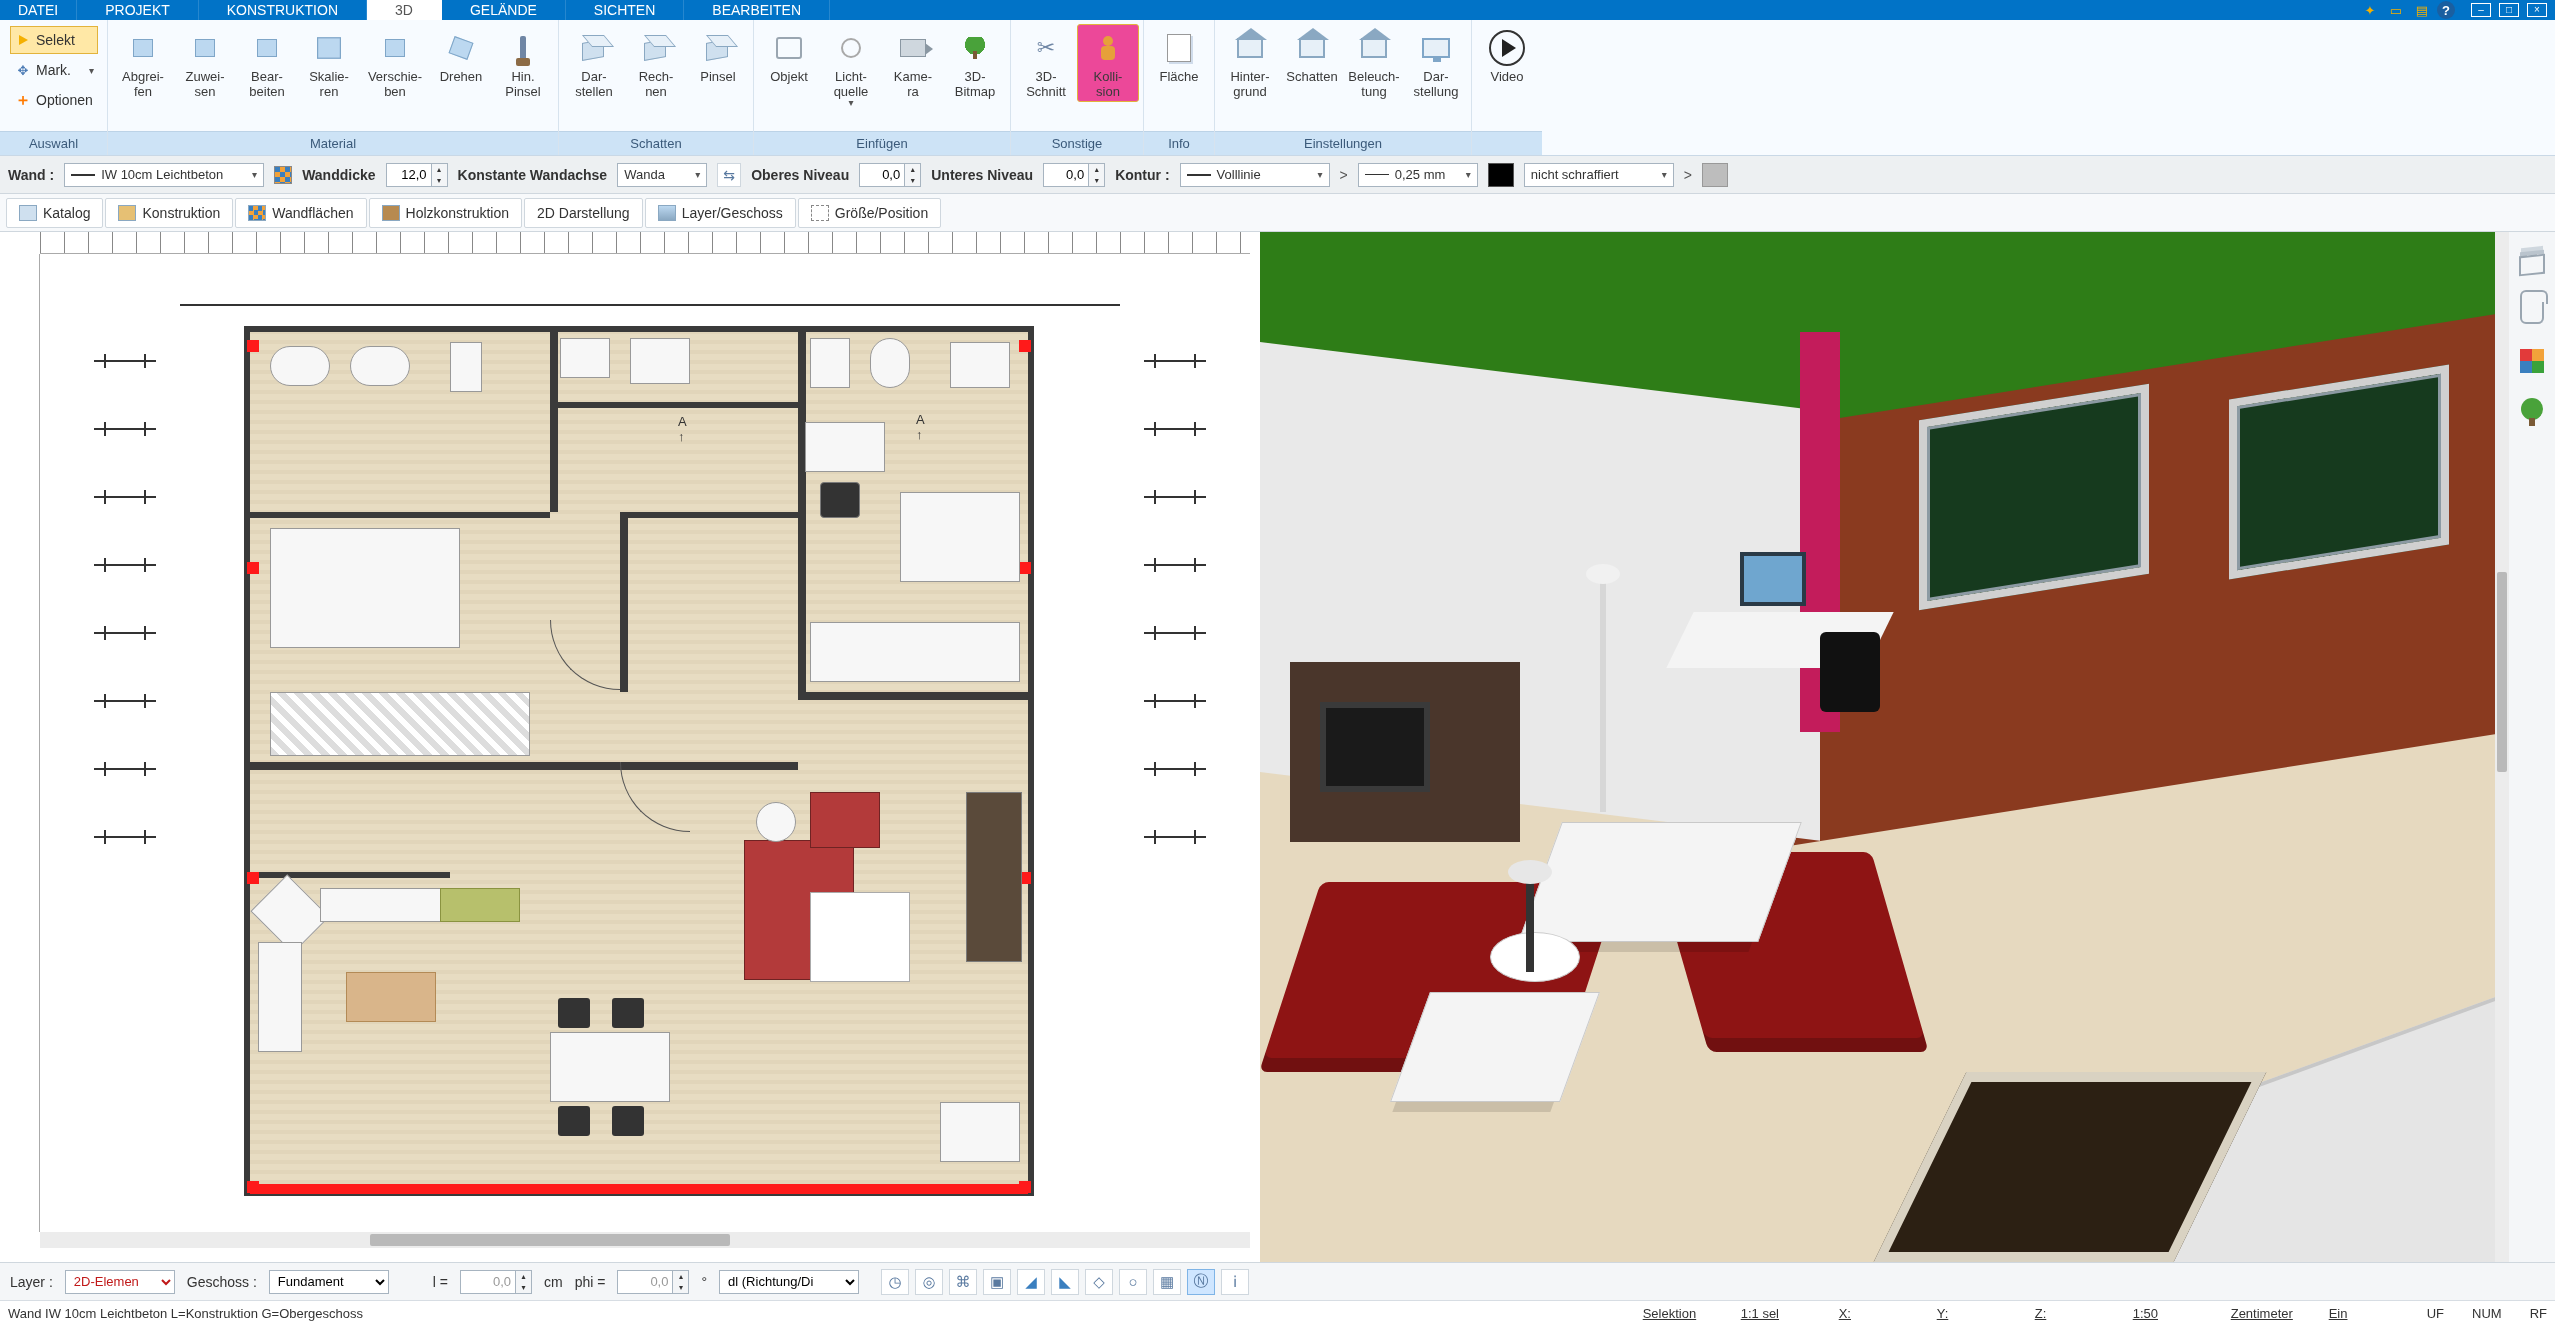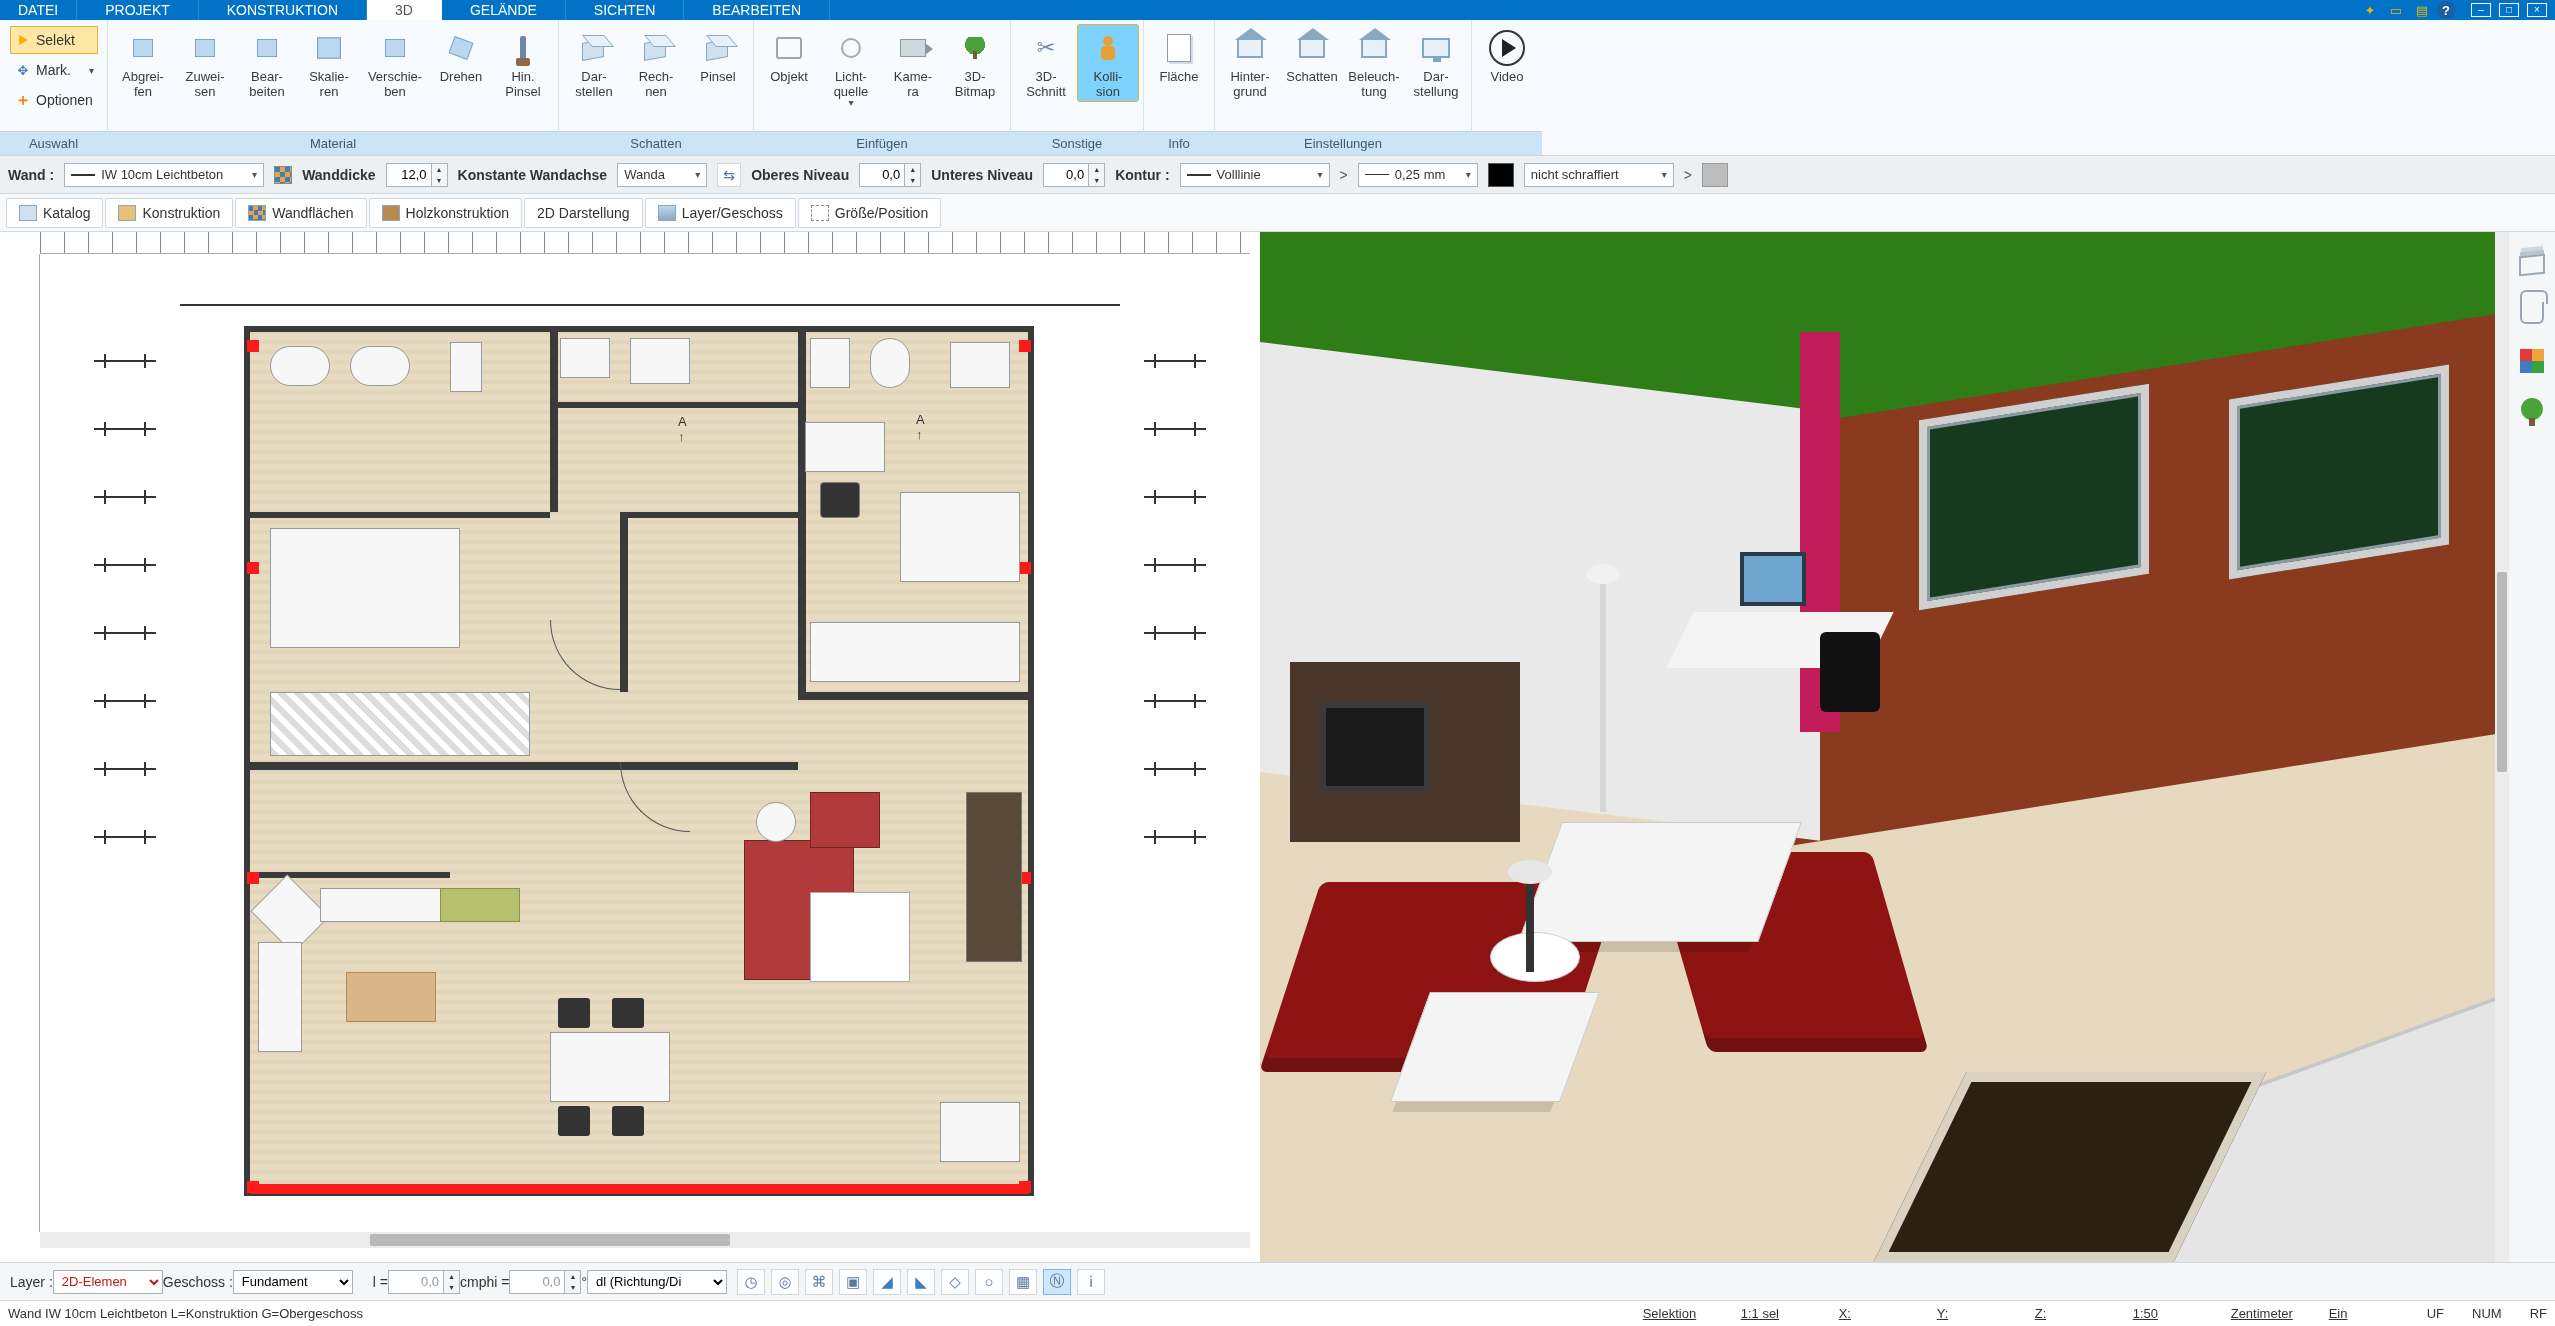--- a/index.html
+++ b/index.html
@@ -31,21 +31,21 @@
 .selcol .row.hl{background:#ffe8a6;border:1px solid #e2b33b;text-align:center;}
 .mini-ic{width:18px;height:18px;display:flex;align-items:center;justify-content:center;font-size:13px;}
 .mini-ic.pointer::before{content:"";width:0;height:0;border-left:9px solid #f4b000;border-top:5px solid transparent;border-bottom:5px solid transparent;display:block;}
 .mini-ic.hand{color:#4b7bb5;}
 .mini-ic.plus{color:#ff7a00;font-weight:bold;font-size:16px;}
 .caret{margin-left:auto;font-size:10px;color:#555;}
 
 
 .vbtn{width:62px;display:flex;flex-direction:column;align-items:center;padding-top:4px;cursor:pointer;border:1px solid transparent;border-radius:3px;}
 .vbtn.wide{width:70px;}
-.vbtn.active{background:#7dd3fc;border-color:#e2b33b;}
+.vbtn.active{background:#ec4899;border-color:#e2b33b;}
 .vbtn .vicon{width:44px;height:38px;display:flex;align-items:center;justify-content:center;}
 .vbtn .vlabel{font-size:13px;color:#3a3a3a;line-height:15px;text-align:center;padding-top:2px;min-height:34px;}
 
 
 .ic-cube{width:30px;height:26px;position:relative;}
 .ic-cube::before{content:"";position:absolute;left:3px;top:6px;width:20px;height:16px;background:#cfe0ef;border:1px solid #8aa8c2;transform:skewY(-10deg);}
 .ic-cube::after{content:"";position:absolute;left:8px;top:0;width:20px;height:10px;background:#e7f0f8;border:1px solid #8aa8c2;transform:skewX(40deg);}
 .blue-sq{width:26px;height:22px;background:#bcd8f0;border:1px solid #7fa6c8;}
 .blue-sq.sm{width:20px;height:18px;}
 .play{width:0;height:0;border-left:22px solid #222;border-top:13px solid transparent;border-bottom:13px solid transparent;}
@@ -155,21 +155,21 @@
 .pcmon{position:absolute;background:#6fa6cf;border:4px solid #2a3a46;}
 .offchair{position:absolute;background:#111;border-radius:6px;}
 .lamp3d{position:absolute;width:6px;background:#d7d7d7;}
 .lamp3d::before{content:"";position:absolute;left:-14px;top:-18px;width:34px;height:20px;background:#f1f1f1;border-radius:50%;}
 .bigwall-bot{position:absolute;right:0;bottom:0;width:460px;height:270px;background:#e5e5e5;transform:skewY(-20deg);transform-origin:right bottom;border-top:4px solid #c7c7c7;}
 .doorframe{position:absolute;left:660px;bottom:0;width:300px;height:190px;background:#2c2013;transform:skewX(-26deg);border:10px solid #d9d2c2;}
 .vscroll{position:absolute;right:0;top:0;bottom:0;width:14px;background:#ececec;}
 .vscroll .thumb{position:absolute;top:340px;height:200px;left:2px;right:2px;background:#b9b9b9;border-radius:2px;}
 
 
-.bottombar{height:38px;background:#f4f6f8;border-top:1px solid #cfd7de;display:flex;align-items:center;padding:0 10px;gap:0;font-size:14px;color:#333;}
+.bottombar{height:38px;background:#f4f6f8;border-top:1px solid #cfd7de;display:flex;align-items:center;padding:0 10px;gap:12px;font-size:14px;color:#333;}
 .bottombar select,.bottombar input{height:24px;border:1px solid #a7b4c0;font-size:13px;padding:0 4px;background:#fff;}
 .bottombar .sel-red{color:#c01818;}
 .bbicons{display:flex;align-items:center;gap:6px;margin-left:10px;}
 .bbicons .b{width:28px;height:26px;border:1px solid #cfd7de;background:#fff;display:flex;align-items:center;justify-content:center;color:#5a7aa0;font-size:15px;cursor:pointer;}
 .bbicons .b.active{background:#cfe6ff;border-color:#7fb4e6;}
 .statusbar{height:26px;background:#fff;border-top:1px solid #d7dde3;display:flex;align-items:center;font-size:13px;color:#333;padding:0 8px;gap:28px;}
 .statusbar .fill{flex:1;}
 .statusbar .cell{min-width:70px;text-decoration:underline;}
 </style>
 </head>

